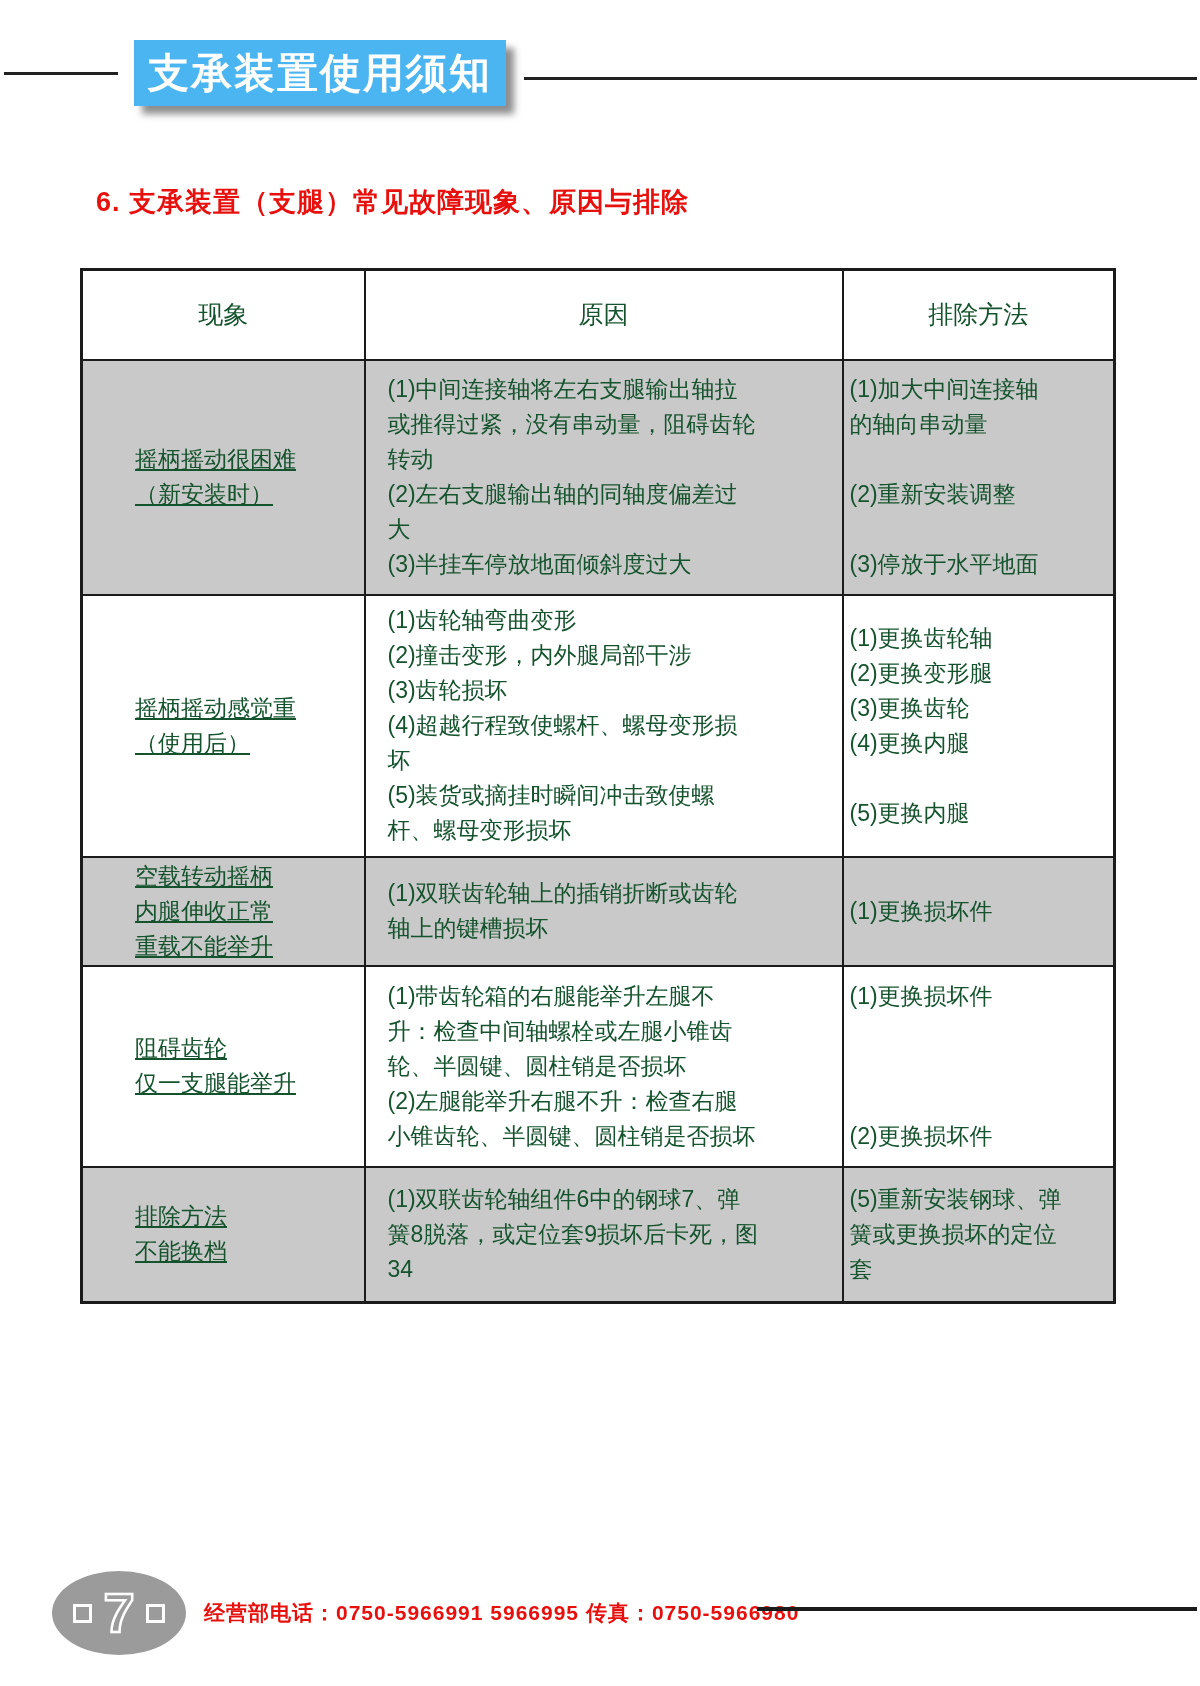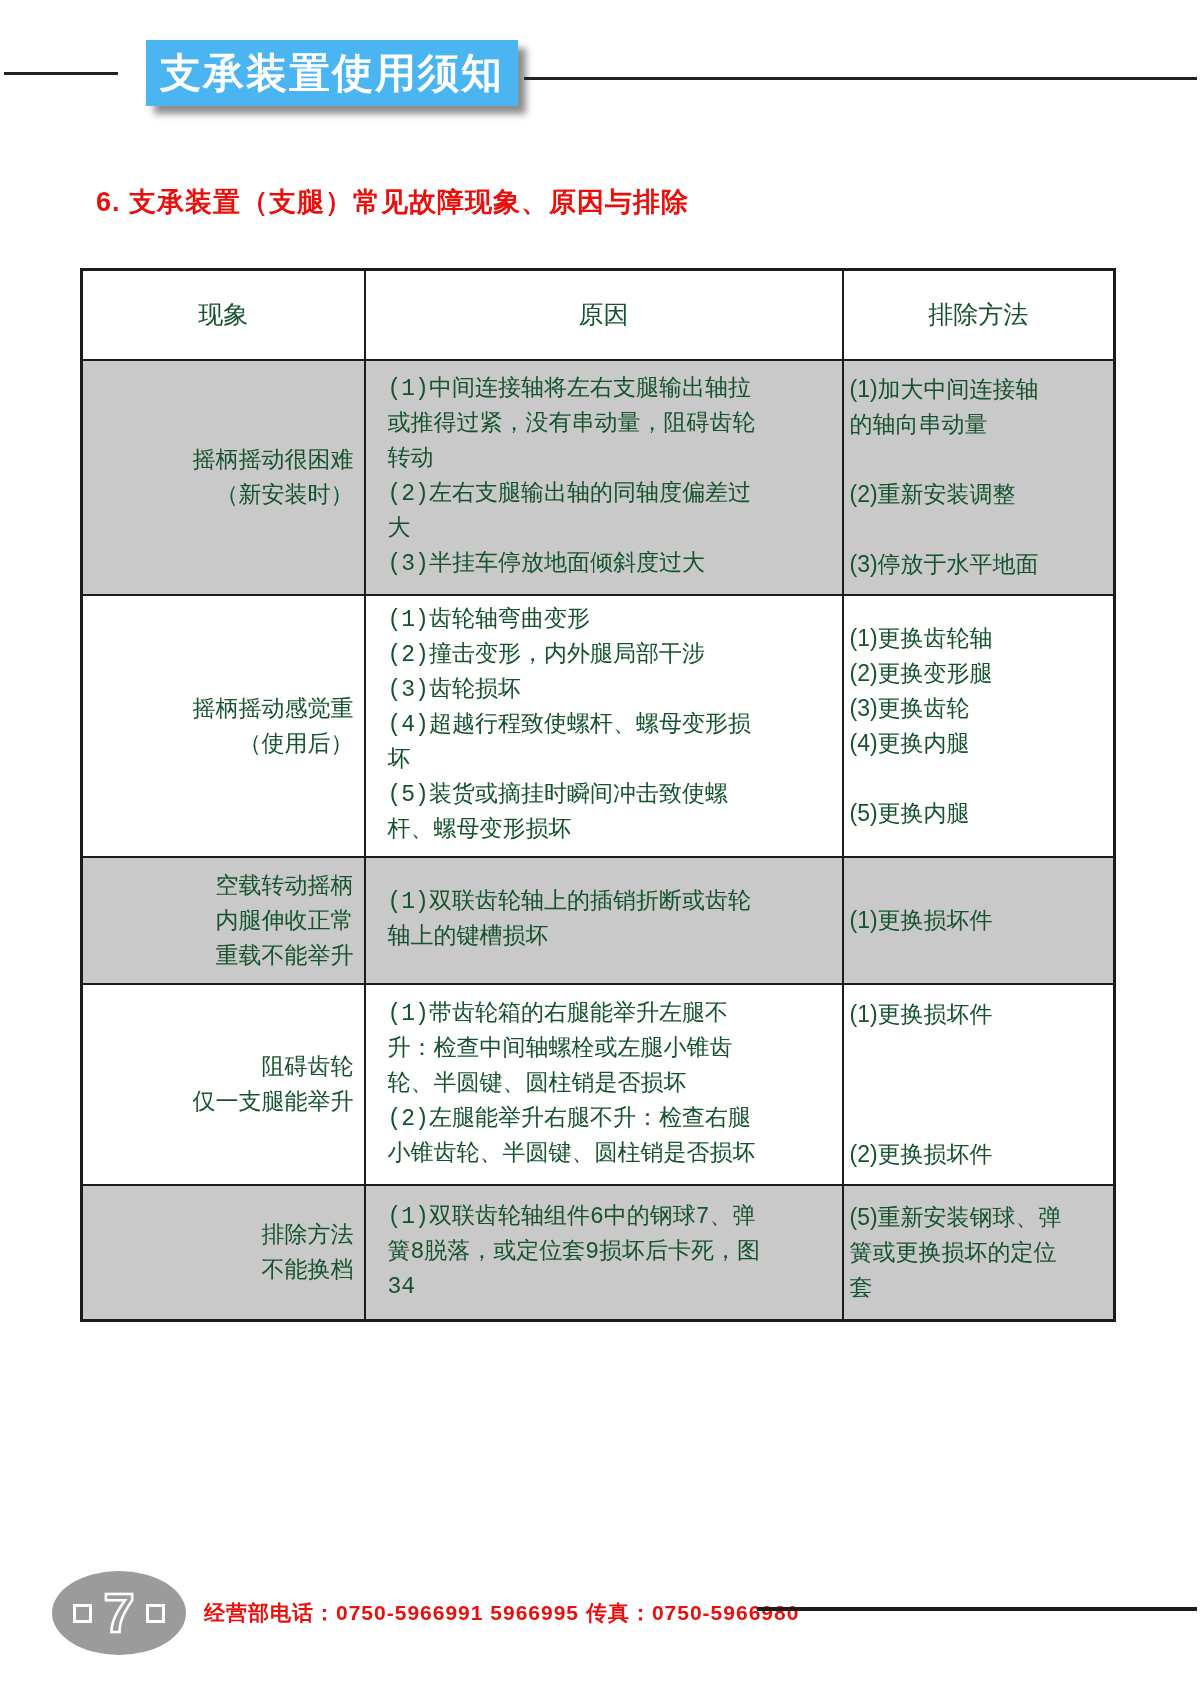--- a/index.html
+++ b/index.html
@@ -8,21 +8,21 @@
     font-family:"Liberation Sans",sans-serif;
     -webkit-font-smoothing:antialiased;
   }
   .page{position:absolute;inset:0;overflow:hidden;}
 
   
   .rule{position:absolute;background:#222;height:3px;}
   .rule-left{left:4px;top:72px;width:114px;}
   .rule-right{left:524px;top:77px;width:673px;}
   .title-box{
-    position:absolute;left:146px;top:40px;width:372px;height:66px;
+    position:absolute;left:134px;top:40px;width:372px;height:66px;
     background:#4ab5f0;
     box-shadow:8px 8px 7px rgba(0,0,0,0.45);
     display:flex;align-items:center;justify-content:center;
   }
   .title-box span{
     color:#ffffff;font-size:41px;font-weight:bold;letter-spacing:2px;white-space:nowrap;
   }
 
   
   .section-heading{
@@ -38,27 +38,27 @@
   }
   table.fault th,table.fault td{
     border:2px solid #1b1b1b;
     vertical-align:middle;
     font-size:23px;line-height:35px;color:#14532d;
     white-space:pre-line;
     overflow:hidden;
   }
   table.fault thead tr{height:90px;}
   table.fault th{font-weight:normal;font-size:25px;text-align:center;background:#ffffff;}
-  tr.r0{height:235px;} tr.r1{height:262px;} tr.r2{height:127px;}
+  tr.r0{height:235px;} tr.r1{height:262px;} tr.r2{height:109px;}
   tr.r3{height:201px;} tr.r4{height:136px;}
   tr.shaded td{background:#c9c9c9;}
   td.c1{
-    color:#e8191c;text-align:right;padding:0 10px 0 52px;
+    color:#e8191c;text-align:left;padding:0 0 0 52px;text-decoration:underline;
   }
-  td.c2{padding:0 18px 0 22px;font-family:Liberation Mono, monospace;}
+  td.c2{padding:0 18px 0 22px;}
   td.c3{padding:0 8px 0 6px;}
 
   
   .page-badge{
     position:absolute;left:52px;top:1571px;width:134px;height:84px;
     background:#9b9b9b;border-radius:50%;
     display:flex;align-items:center;justify-content:center;gap:11px;
   }
   .page-badge .sq{
     width:13px;height:13px;border:3px solid #ffffff;display:inline-block;background:transparent;

